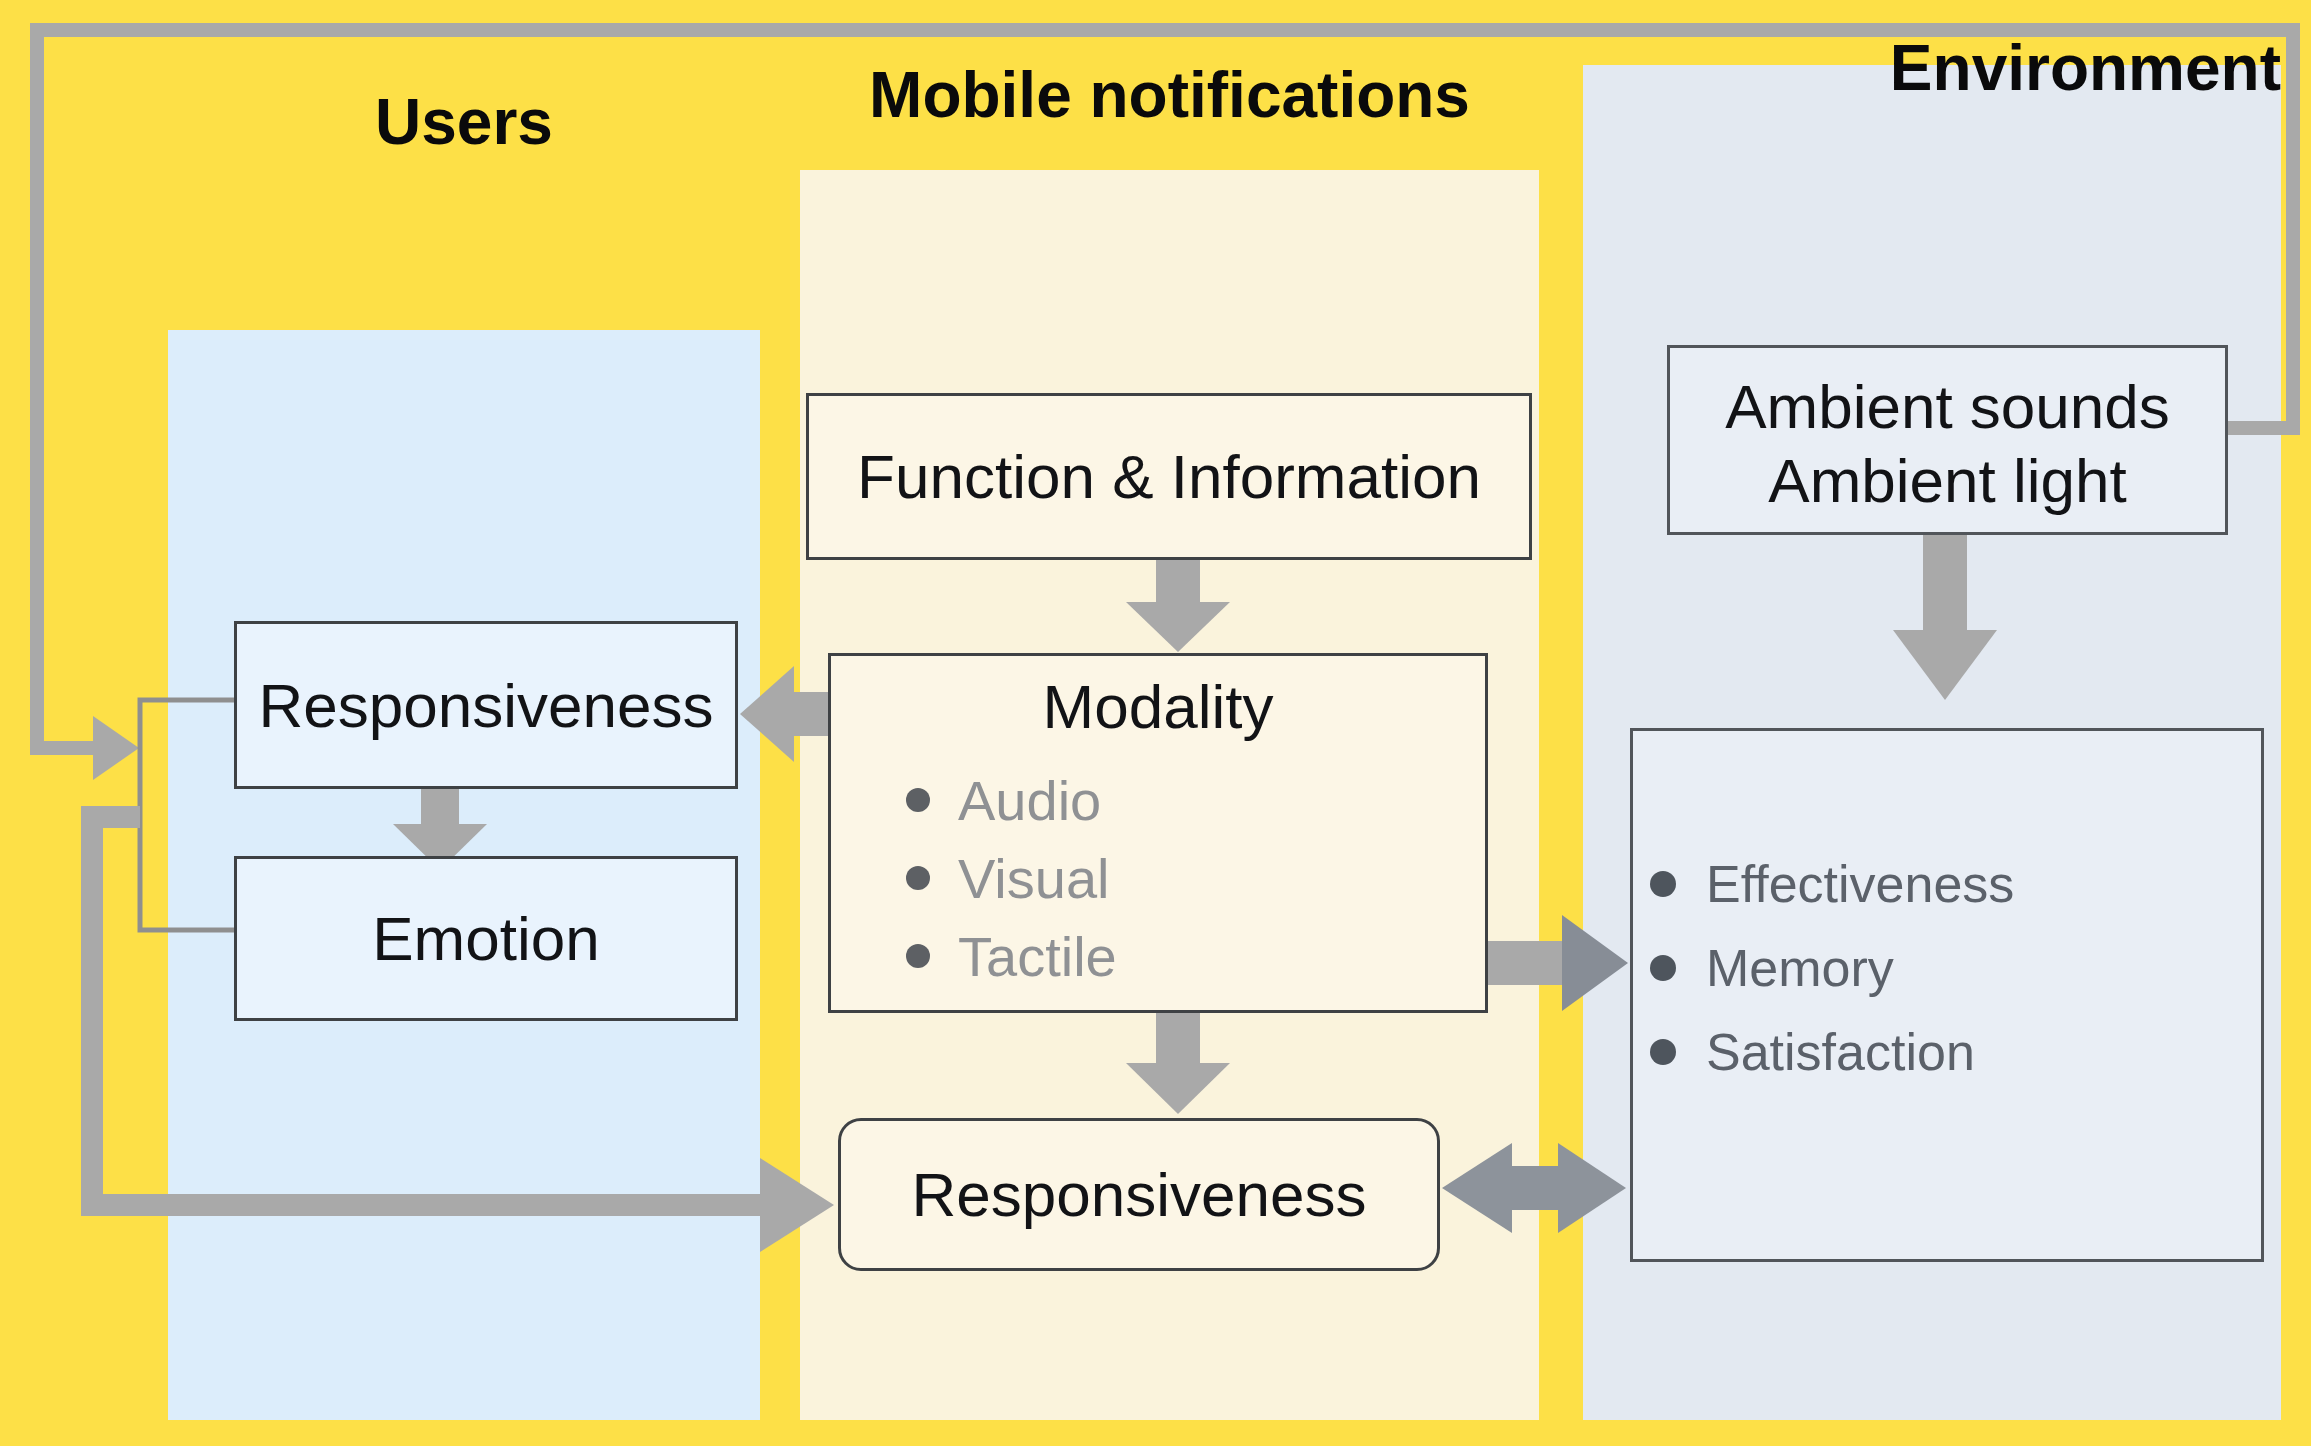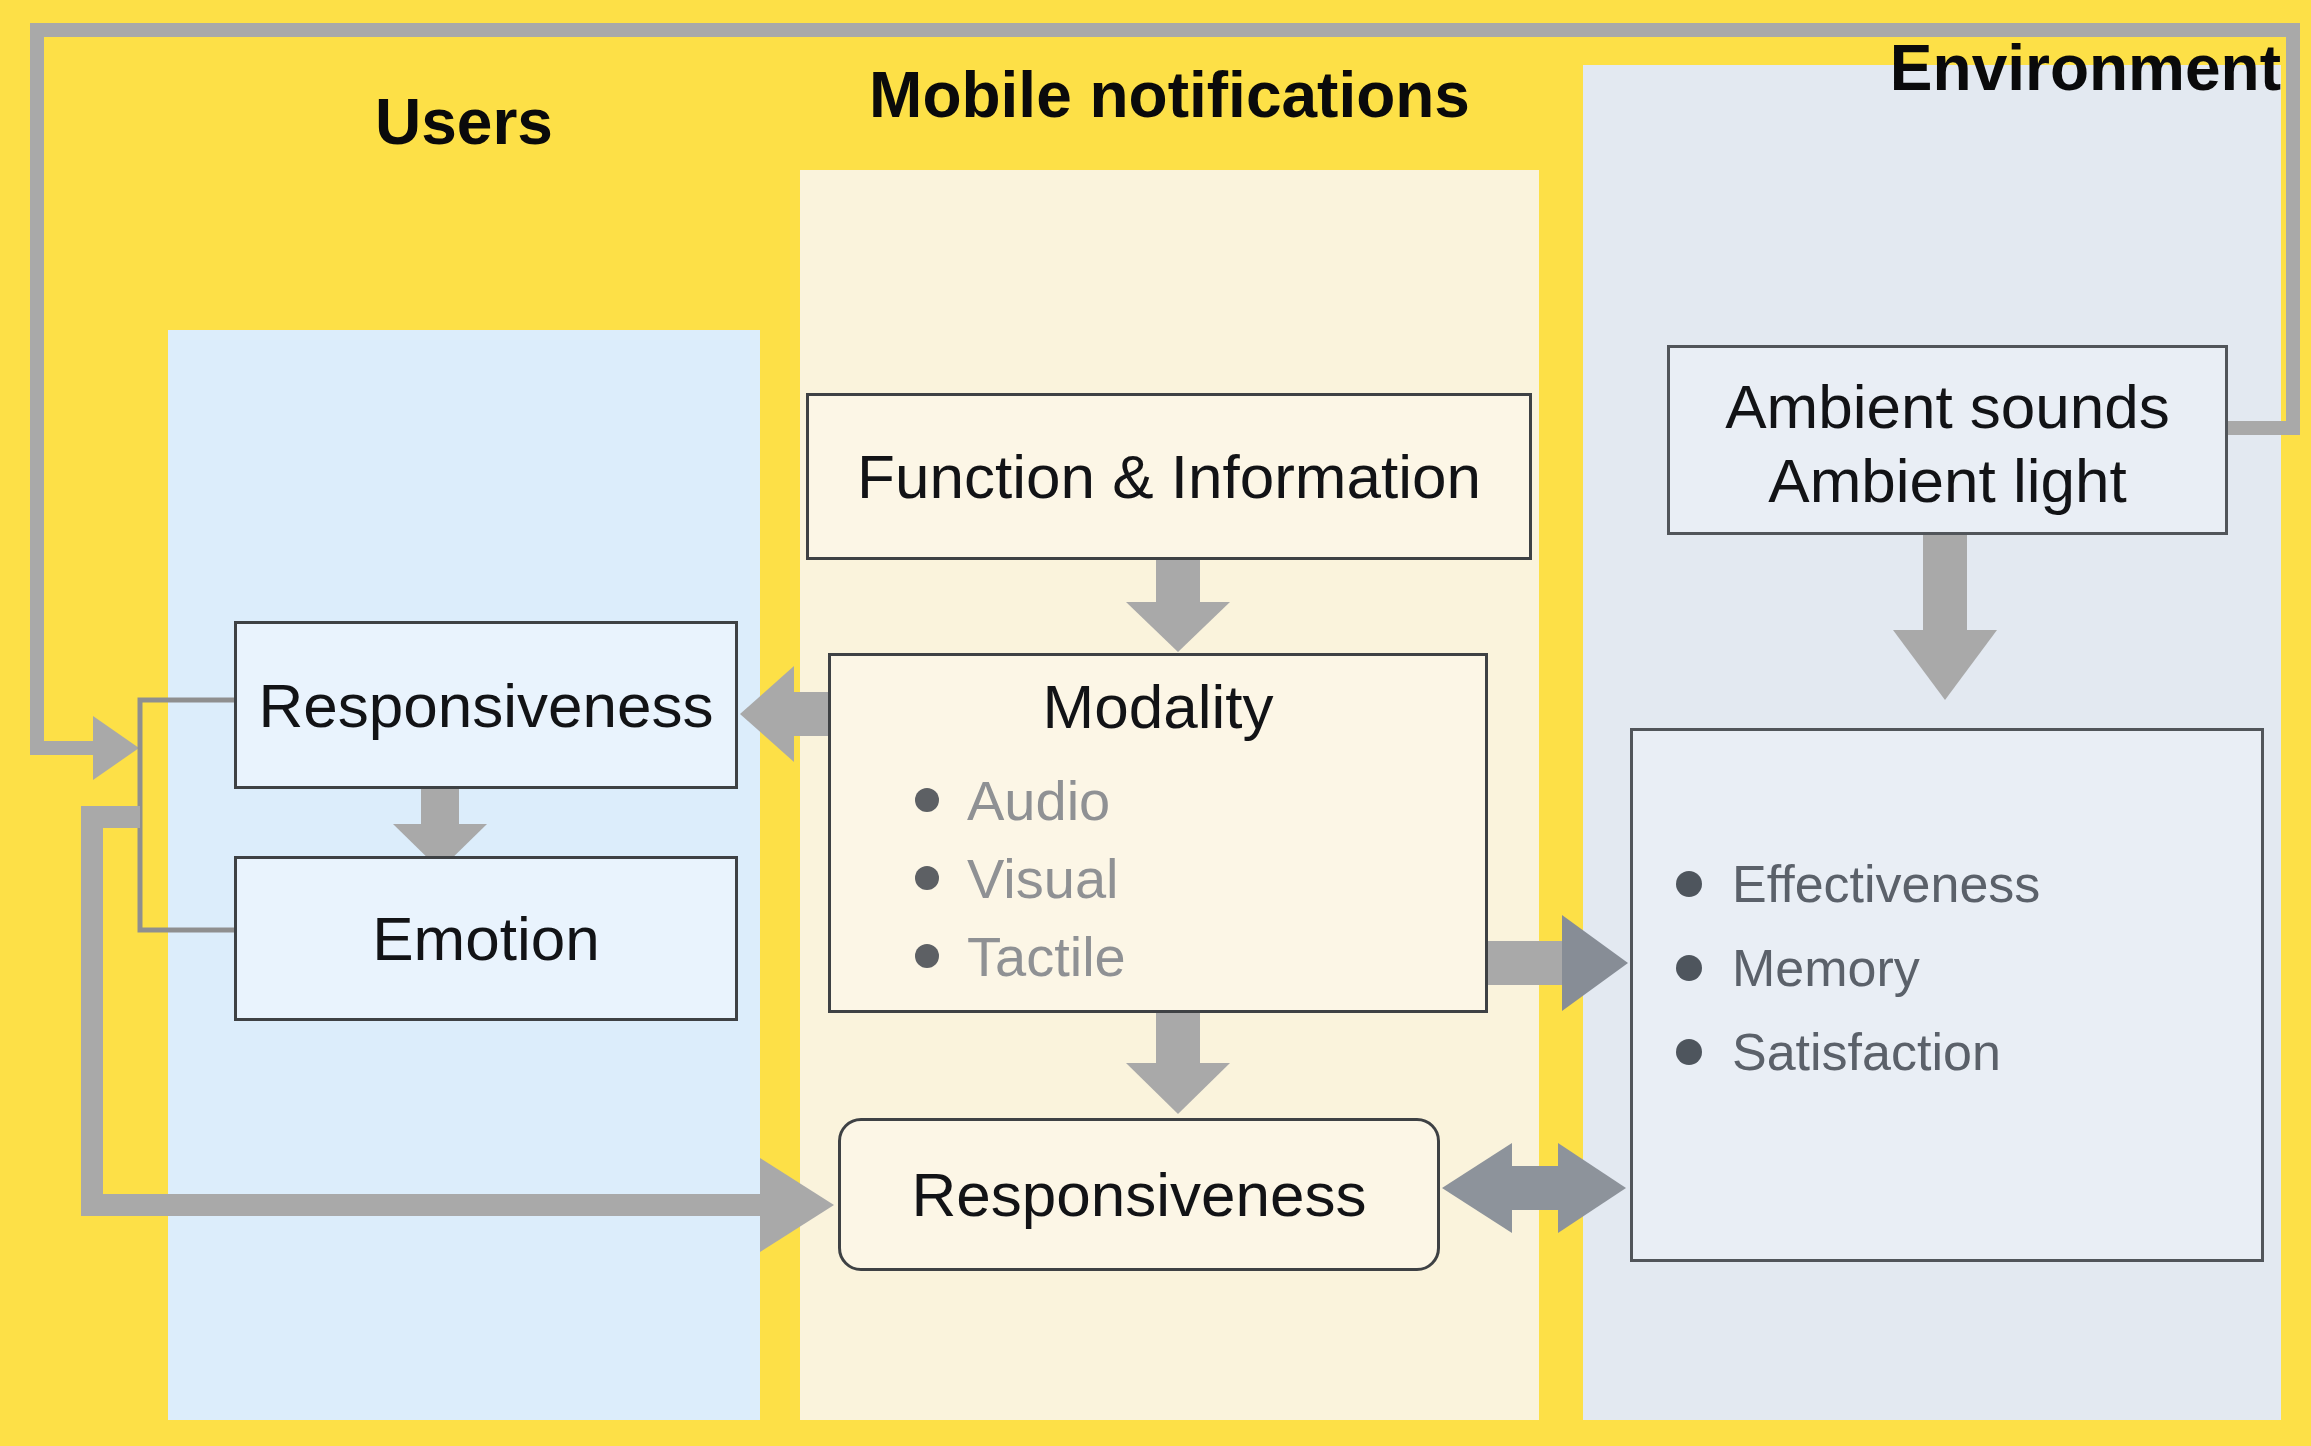--- a/index.html
+++ b/index.html
@@ -47,22 +47,22 @@
 
   .modality-title{
     position:absolute;top:20px;left:0;width:100%;height:60px;
     display:flex;align-items:center;justify-content:center;
     font-size:62px;color:#121316;
   }
   .bullet-list{position:absolute;left:0;width:100%;}
   .modality-list{top:105px;}
   .outcomes-list{top:111px;}
   .bullet-row{display:flex;align-items:center;}
-  .modality-list .bullet-row{height:78px;padding-left:75px;margin-left:9px;}
-  .outcomes-list .bullet-row{height:84px;padding-left:43px;text-align:right;}
+  .modality-list .bullet-row{height:78px;padding-left:75px;}
+  .outcomes-list .bullet-row{height:84px;padding-left:17px;text-align:right;}
   .dot{border-radius:50%;flex:0 0 auto;}
   .modality-list .dot{width:24px;height:24px;background:#5d6064;margin-right:28px;}
   .outcomes-list .dot{width:26px;height:26px;background:#4e555d;margin-right:30px;}
   .modality-list .bullet-label{font-size:56px;color:#8f9194;}
   .outcomes-list .bullet-label{font-size:52px;color:#5b616a;}
 </style>
 </head>
 <body>
 
 <div class="canvas">

